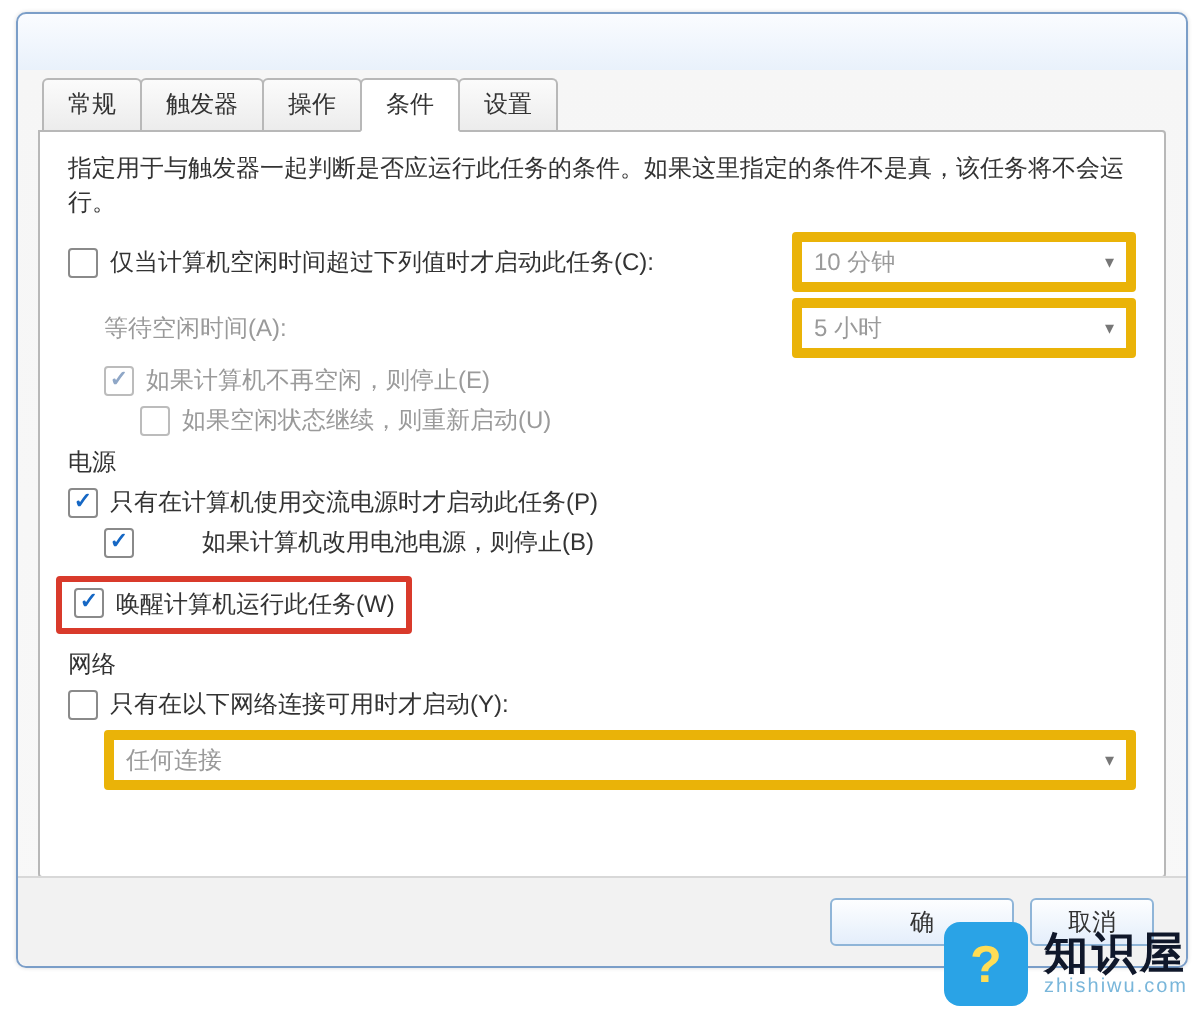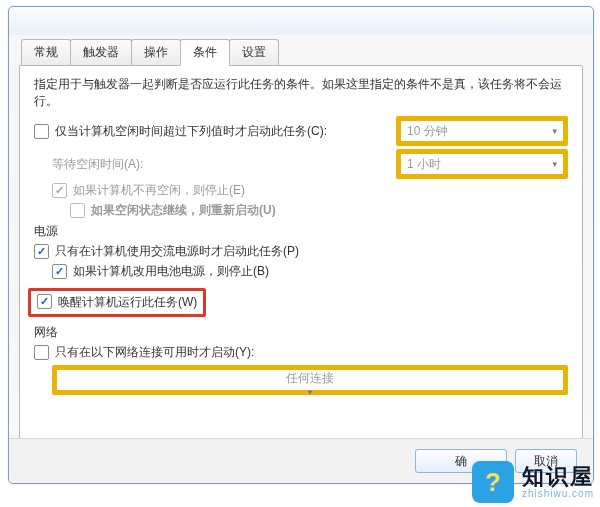--- a/index.html
+++ b/index.html
@@ -10,28 +10,28 @@
   .closebtn{width:44px;height:20px;margin:-2px 2px 0 0;background:linear-gradient(#e67a6f,#c34334);border:1px solid #8e2c22;border-top:none;border-radius:0 0 3px 3px;display:flex;align-items:center;justify-content:center;color:#fff;font-weight:bold;font-size:11px;cursor:pointer;}
   .body{position:absolute;left:10px;top:34px;right:10px;bottom:44px;}
   .tabs{position:relative;height:24px;display:flex;align-items:flex-end;padding-left:2px;z-index:2;}
   .tab{padding:4px 12px;border:1px solid #b8b8b8;background:linear-gradient(#fbfbfb,#ececec);border-bottom:none;border-radius:3px 3px 0 0;margin-right:-1px;color:#333;cursor:pointer;}
   .tab.active{background:#fff;border-bottom:1px solid #fff;margin-bottom:-1px;z-index:3;position:relative;}
   .panel{position:absolute;top:24px;left:0;right:0;bottom:0;border:1px solid #b8b8b8;background:#fff;border-radius:0 2px 2px 2px;padding:10px 14px 14px 14px;overflow:hidden;}
   .desc{font-size:12px;margin-bottom:6px;}
   .section{font-size:12px;margin-top:4px;margin-bottom:3px;}
   .row{display:flex;align-items:center;margin:3px 0;}
   .indent{padding-left:18px;color:#9a9a9a;}
-  .indentActive{padding-left:18px;}
+  .indentActive{padding-left:18px;gap:28px;}
   .disabled{color:#9a9a9a;text-align:center;}
   .selectBox{height:20px;border:5px solid #eab308;background:#fff;border-radius:2px;display:flex;align-items:center;justify-content:space-between;padding:0 6px;color:#9a9a9a;min-width:120px;}
   .selectBox .arrow{font-size:9px;color:#777;}
   .spacer{flex:1;}
   .hl{border:3px solid #d93a2b;border-radius:2px;padding:3px 6px;display:inline-flex;align-items:flex-start;margin:5px 0 3px -6px;}
   .wideSelect{margin-top:4px;}
-  .wideSelect .selectBox{width:100%;flex-direction:column;}
+  .wideSelect .selectBox{width:100%;}
   .footer{position:absolute;left:0;right:0;bottom:0;height:44px;display:flex;align-items:center;justify-content:flex-end;padding:0 16px;border-top:1px solid #d8d8d8;background:#f2f2f2;border-radius:0 0 5px 5px;}
   .btn{height:22px;min-width:70px;border:1px solid #8fb5d8;border-radius:3px;background:linear-gradient(#fdfeff,#e4eefb);display:flex;align-items:center;justify-content:center;color:#333;cursor:pointer;margin-left:8px;padding:0 10px;}
   
   .wm{position:absolute;right:6px;bottom:4px;display:flex;align-items:center;}
   .wm .sq{width:42px;height:42px;background:#2aa3e6;border-radius:8px;display:flex;align-items:center;justify-content:center;margin-right:8px;position:relative;}
   .wm .sq::before{content:"?";color:#ffdd55;font-size:26px;font-weight:bold;}
   .wm .txt .big{font-size:22px;color:#0f172a;font-weight:600;letter-spacing:2px;line-height:1;}
   .wm .txt .small{font-size:10px;color:#79b6da;letter-spacing:1px;}
   
   .cb{width:13px;height:13px;border:1px solid #8a8a8a;background:#fff;display:inline-flex;align-items:center;justify-content:center;margin-right:6px;border-radius:2px;flex-shrink:0;}
@@ -65,31 +65,31 @@
           <div class="selectBox" style="width:150px;">
             <span>10 分钟</span>
             <span class="arrow">▾</span>
           </div>
         </div>
 
         <div class="row indent">
           <span>等待空闲时间(A):</span>
           <span class="spacer"></span>
           <div class="selectBox" style="width:150px;">
-            <span>1 小时</span>
+            <span>5 小时</span>
             <span class="arrow">▾</span>
           </div>
         </div>
 
         <div class="row indent">
           <span class="cb dim checked"></span>
           <span class="disabled">如果计算机不再空闲，则停止(E)</span>
         </div>
 
-        <div class="row" style="padding-left:36px;font-weight:bold;">
+        <div class="row" style="padding-left:36px;">
           <span class="cb dim"></span>
           <span class="disabled">如果空闲状态继续，则重新启动(U)</span>
         </div>
 
         <div class="section">电源</div>
 
         <div class="row">
           <span class="cb checked"></span>
           <span>只有在计算机使用交流电源时才启动此任务(P)</span>
         </div>

